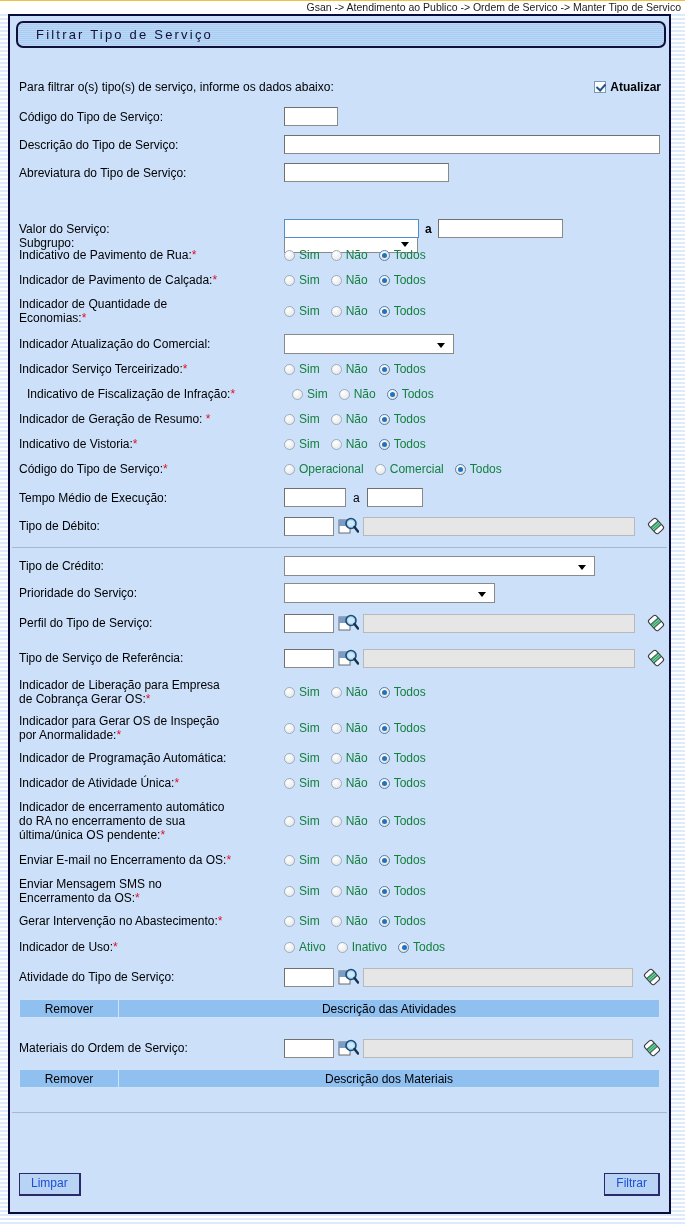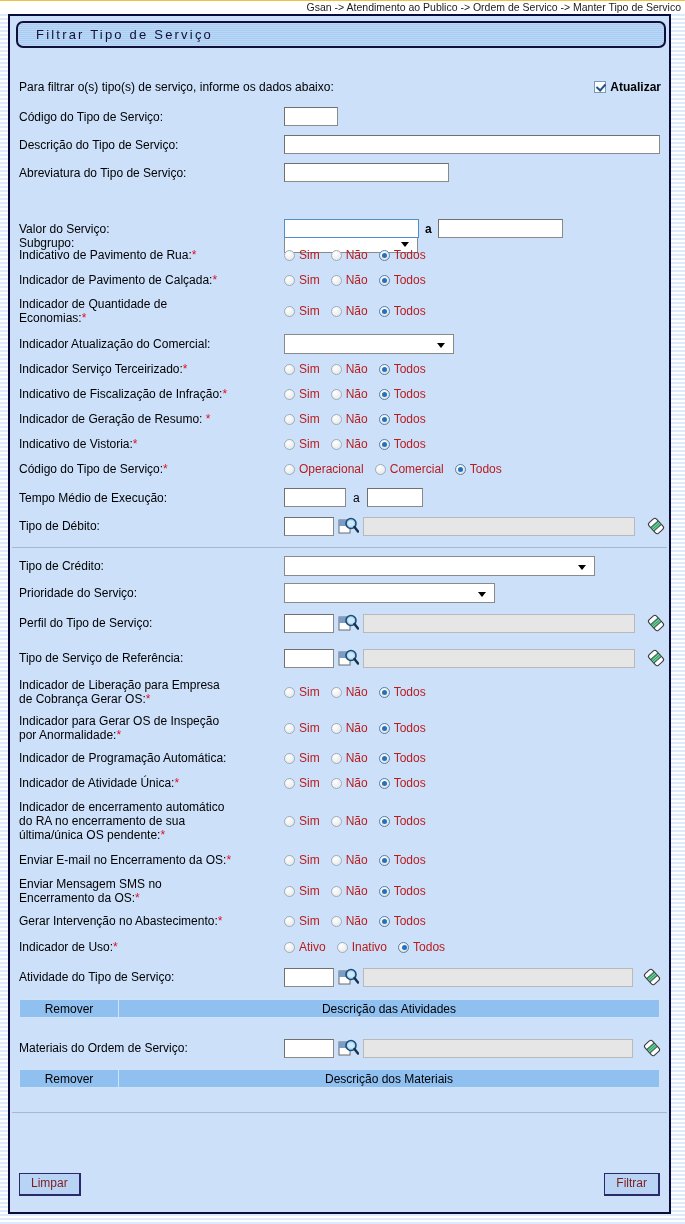--- a/index.html
+++ b/index.html
@@ -195,21 +195,21 @@
     background: radial-gradient(circle at 35% 30%, #ffffff 0%, #e4e4e4 70%, #cfcfcf 100%);
   }
   .rb.on::after {
     content: "";
     position: absolute;
     left: 2.5px; top: 2.5px;
     width: 5px; height: 5px;
     border-radius: 50%;
     background: #1f73c4;
   }
-  .rlabel { font-size: 12px; color: #b91c1c; }
+  .rlabel { font-size: 12px; color: #15803d; }
 
   
   .ico-search {
     width: 21px; height: 20px;
     flex: 0 0 auto;
     position: relative;
     display: inline-block;
   }
   .ico-eraser {
     width: 20px; height: 20px;
@@ -250,21 +250,21 @@
   }
 
   
   .btn {
     background: #b9d3f4;
     border: 1px solid #2a2a6a;
     border-right-width: 2px;
     border-bottom-width: 2px;
     font-size: 12px;
     font-family: "Liberation Sans", sans-serif;
-    color: #7f1d1d;
+    color: #1d4ed8;
     padding: 3px 11px 4px 11px;
     cursor: pointer;
     line-height: 13px;
   }
   .btnbar {
     position: absolute;
     left: 9px; right: 9px;
     bottom: 16px;
     display: flex;
     justify-content: space-between;
@@ -396,21 +396,21 @@
             <span class="rlabel">Não</span>
           </span>
         <span class="radio-item">
             <span class="rb on"></span>
             <span class="rlabel">Todos</span>
           </span>
       </span>
     </div>
 
     <div class="row" style="position:absolute; top:335px; left:0; right:0;">
-      <span class="lbl" style="width:265px;"><span>Indicativo de Fiscalização de Infração:</span><span class="req">*</span></span>
+      <span class="lbl" style="width:265px;margin-left:8px;"><span>Indicativo de Fiscalização de Infração:</span><span class="req">*</span></span>
       <span class="radios">
         <span class="radio-item">
             <span class="rb"></span>
             <span class="rlabel">Sim</span>
           </span>
         <span class="radio-item">
             <span class="rb"></span>
             <span class="rlabel">Não</span>
           </span>
         <span class="radio-item">

